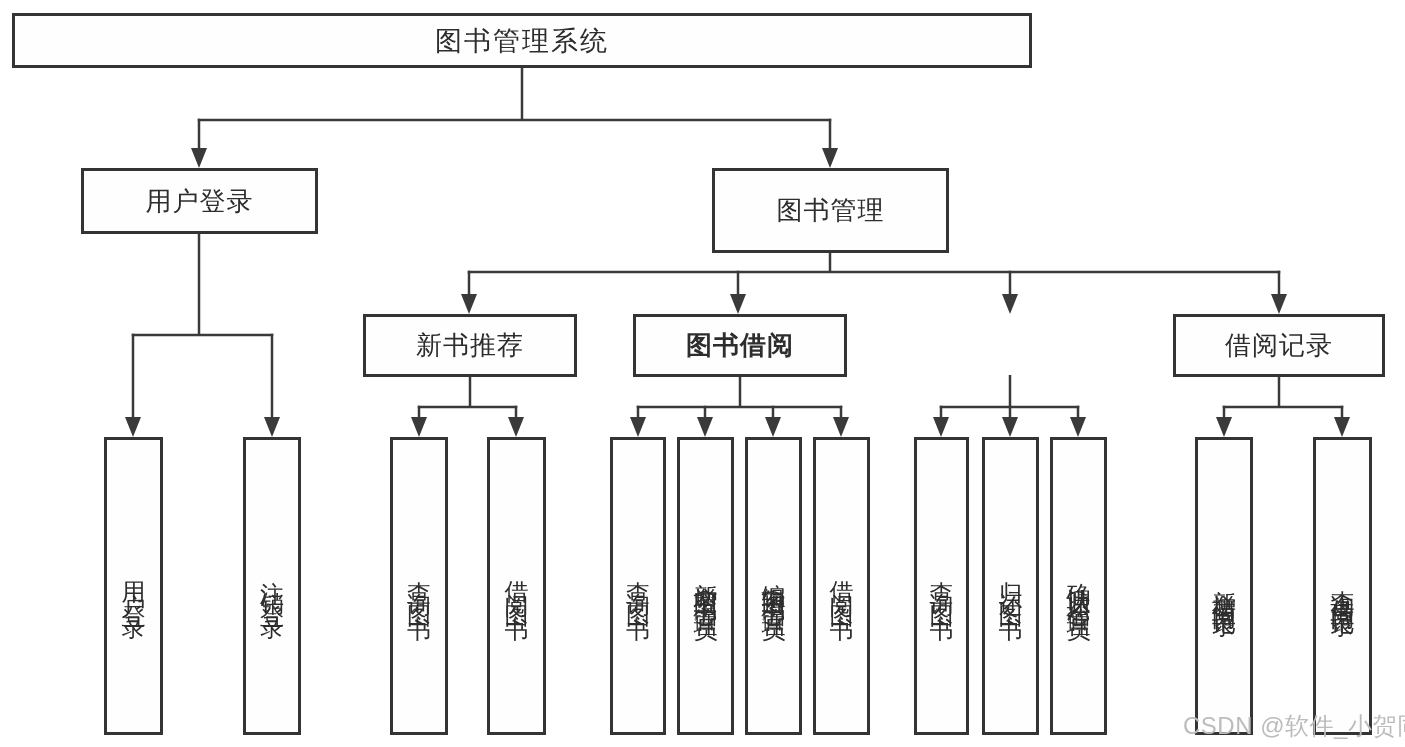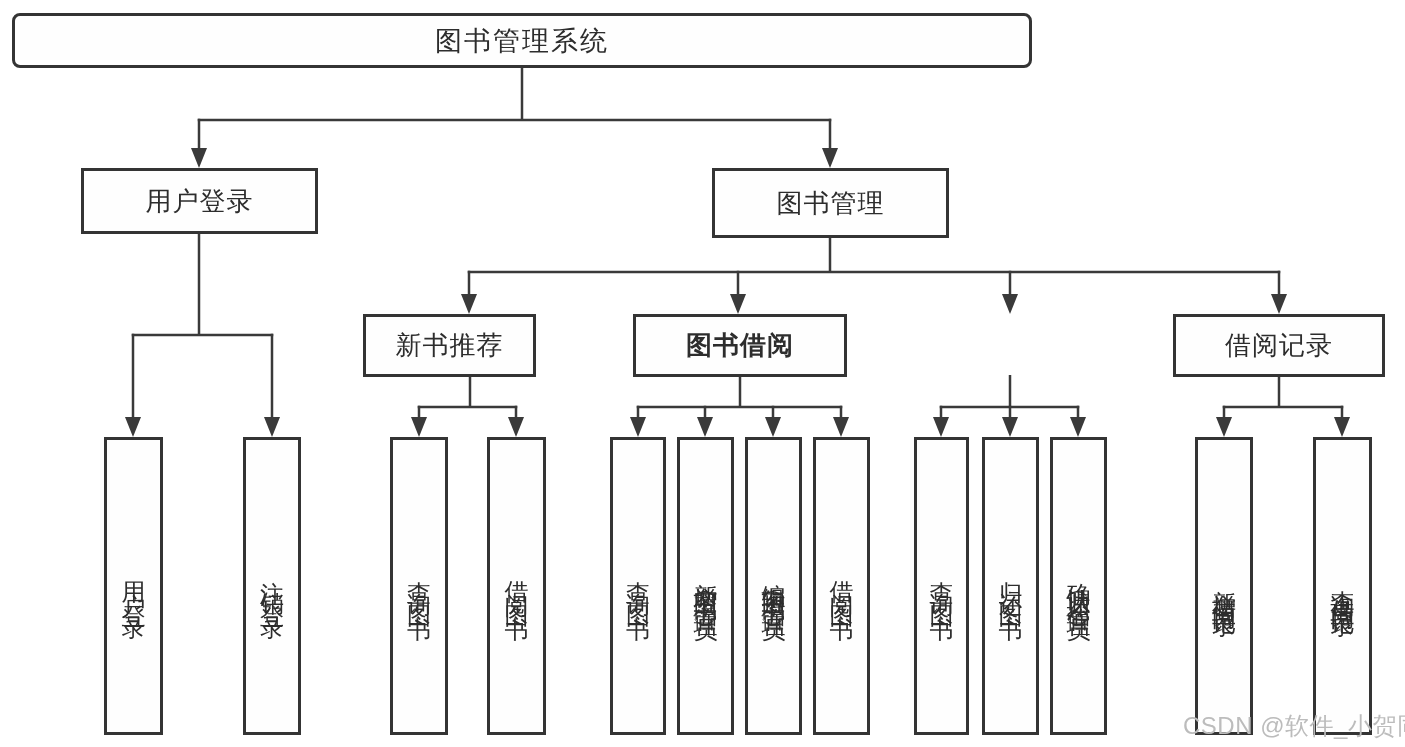--- a/index.html
+++ b/index.html
@@ -133,32 +133,32 @@
 
       <path d="M933 417 L949 417 L941 437 Z"></path>
       <path d="M1002 417 L1018 417 L1010 437 Z"></path>
       <path d="M1070 417 L1086 417 L1078 437 Z"></path>
 
       <path d="M1216 417 L1232 417 L1224 437 Z"></path>
       <path d="M1334 417 L1350 417 L1342 437 Z"></path>
     </g>
   </svg>
 
-  <div class="box root-box" style="left:12px; top:13px; width:1020px; height:55px;border-radius:8px;">
+  <div class="box root-box" style="left:12px; top:13px; width:1020px; height:55px;">
     <span>图书管理系统</span>
   </div>
 
   <div class="box hbox" style="left:81px; top:168px; width:237px; height:66px;">
     <span>用户登录</span>
   </div>
-  <div class="box hbox" style="left:712px; top:168px; width:237px; height:70px;">
+  <div class="box hbox" style="left:712px; top:168px; width:237px; height:85px;">
     <span>图书管理</span>
   </div>
 
-  <div class="box hbox" style="left:363px; top:314px; width:173px; height:63px;">
+  <div class="box hbox" style="left:363px; top:314px; width:214px; height:63px;">
     <span>新书推荐</span>
   </div>
   <div class="box hbox" style="left:633px; top:314px; width:214px; height:63px;font-weight:bold;">
     <span>图书借阅</span>
   </div>
   <div class="box hbox" style="left:1173px; top:314px; width:212px; height:63px;align-items:center;">
     <span>借阅记录</span>
   </div>
 
   <div class="box leaf" style="left:104px; width:59px;">

